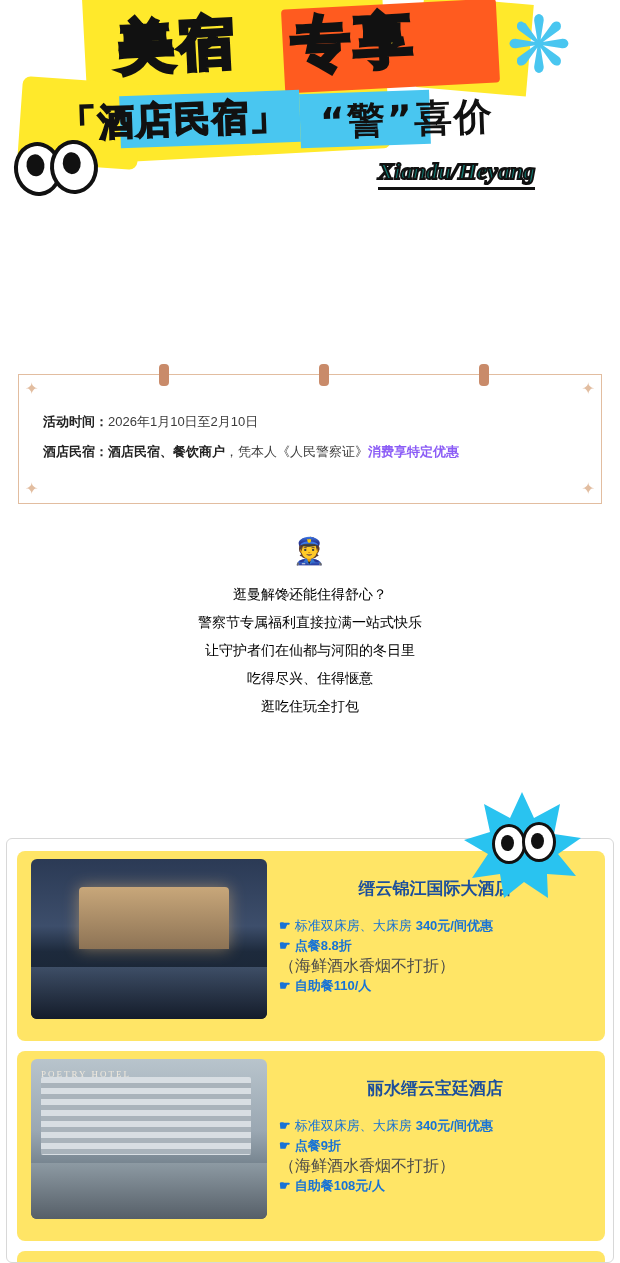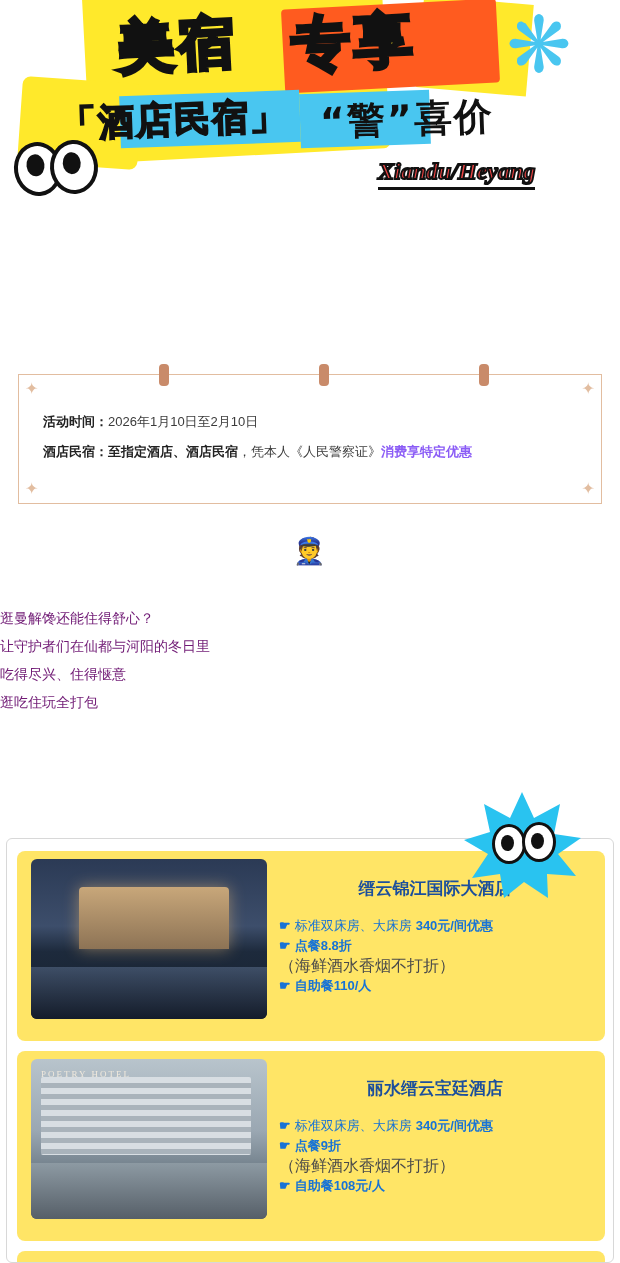--- a/index.html
+++ b/index.html
@@ -133,21 +133,21 @@
     font-family: "DejaVu Sans", sans-serif;
     white-space: nowrap;
   }
   .title-en {
     position: absolute;
     left: 378px;
     top: 158px;
     font-size: 24px;
     font-style: italic;
     font-weight: bold;
-    color: #ef4444;
+    color: #0f766e;
     -webkit-text-stroke: 2px #111;
     font-family: "Liberation Serif", serif;
     white-space: nowrap;
     border-bottom: 3px solid #111;
     padding-bottom: 2px;
   }
 
   
   .eyes {
     position: absolute;
@@ -237,23 +237,23 @@
     position: absolute;
     left: 0; right: 0;
     top: 538px;
     text-align: center;
     font-size: 26px;
     line-height: 1;
   }
   .poem {
     position: absolute;
     left: 0; right: 0;
-    top: 604px;
-    text-align: left;
-    color: #701a75;
+    top: 580px;
+    text-align: center;
+    color: #000000;
     font-size: 14px;
     line-height: 28px;
   }
   .poem div { white-space: nowrap; }
 
   
   .hotel-panel {
     position: absolute;
     left: 6px;
     top: 838px;
@@ -443,27 +443,28 @@
 
   <div class="corner-mark tl">✦</div>
   <div class="corner-mark tr">✦</div>
   <div class="corner-mark bl">✦</div>
   <div class="corner-mark br">✦</div>
 
   <div class="info-line l1">
     <b>活动时间：</b><span>2026年1月10日至2月10日</span>
   </div>
   <div class="info-line l2">
-    <b>酒店民宿：</b><b>至指定酒店、酒店民宿</b><span>，凭本人《人民警察证》</span><span class="hl-blue">消费享特定优惠</span>
+    <b>酒店民宿：</b><b>酒店民宿、餐饮商户</b><span>，凭本人《人民警察证》</span><span class="hl-blue">消费享特定优惠</span>
   </div>
 </div>
 
 <div class="police-emoji">👮</div>
 <div class="poem">
   <div>逛曼解馋还能住得舒心？</div>
+  <div>警察节专属福利直接拉满一站式快乐</div>
   <div>让守护者们在仙都与河阳的冬日里</div>
   <div>吃得尽兴、住得惬意</div>
   <div>逛吃住玩全打包</div>
 </div>
 
 <div class="burst">
   <svg width="120" height="110" viewBox="0 0 120 110">
     <polygon points="60,2 72,28 98,14 92,44 119,48 96,64 114,86 85,84 86,108 62,92 42,108 38,84 10,88 26,64 2,50 28,42 22,14 48,28" fill="#29c3f0"></polygon>
   </svg>
   <div class="eyes2">

